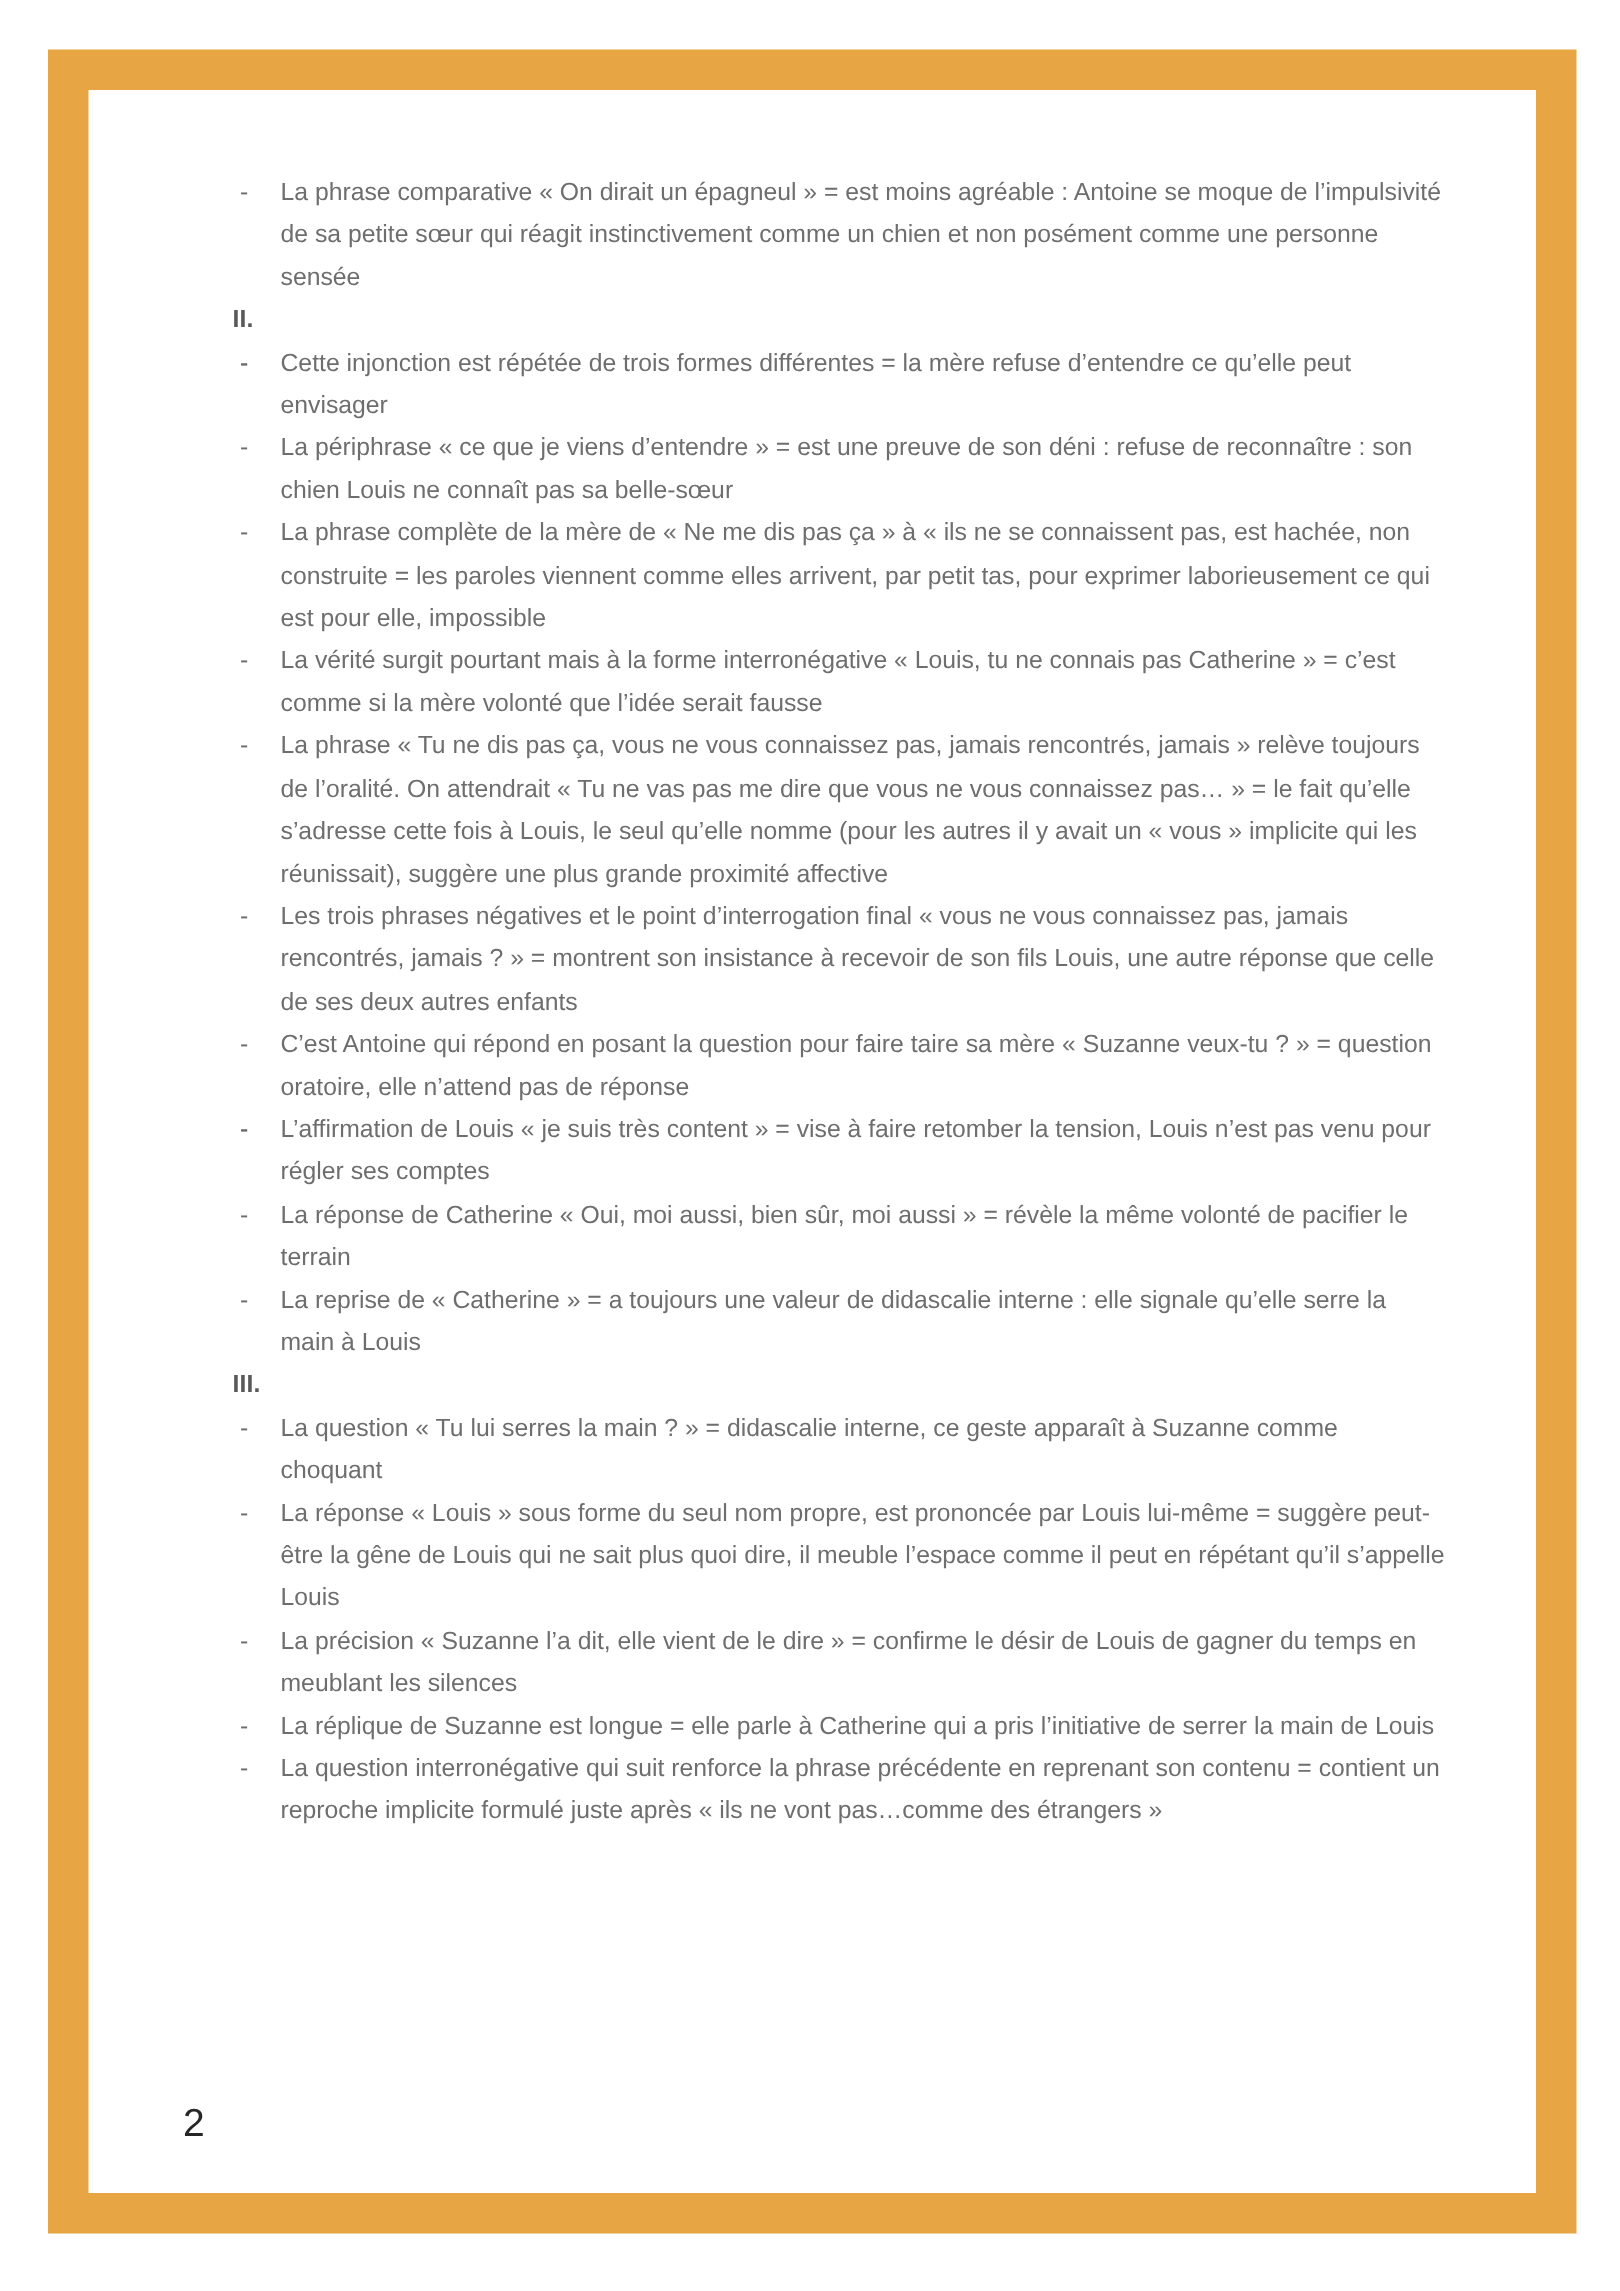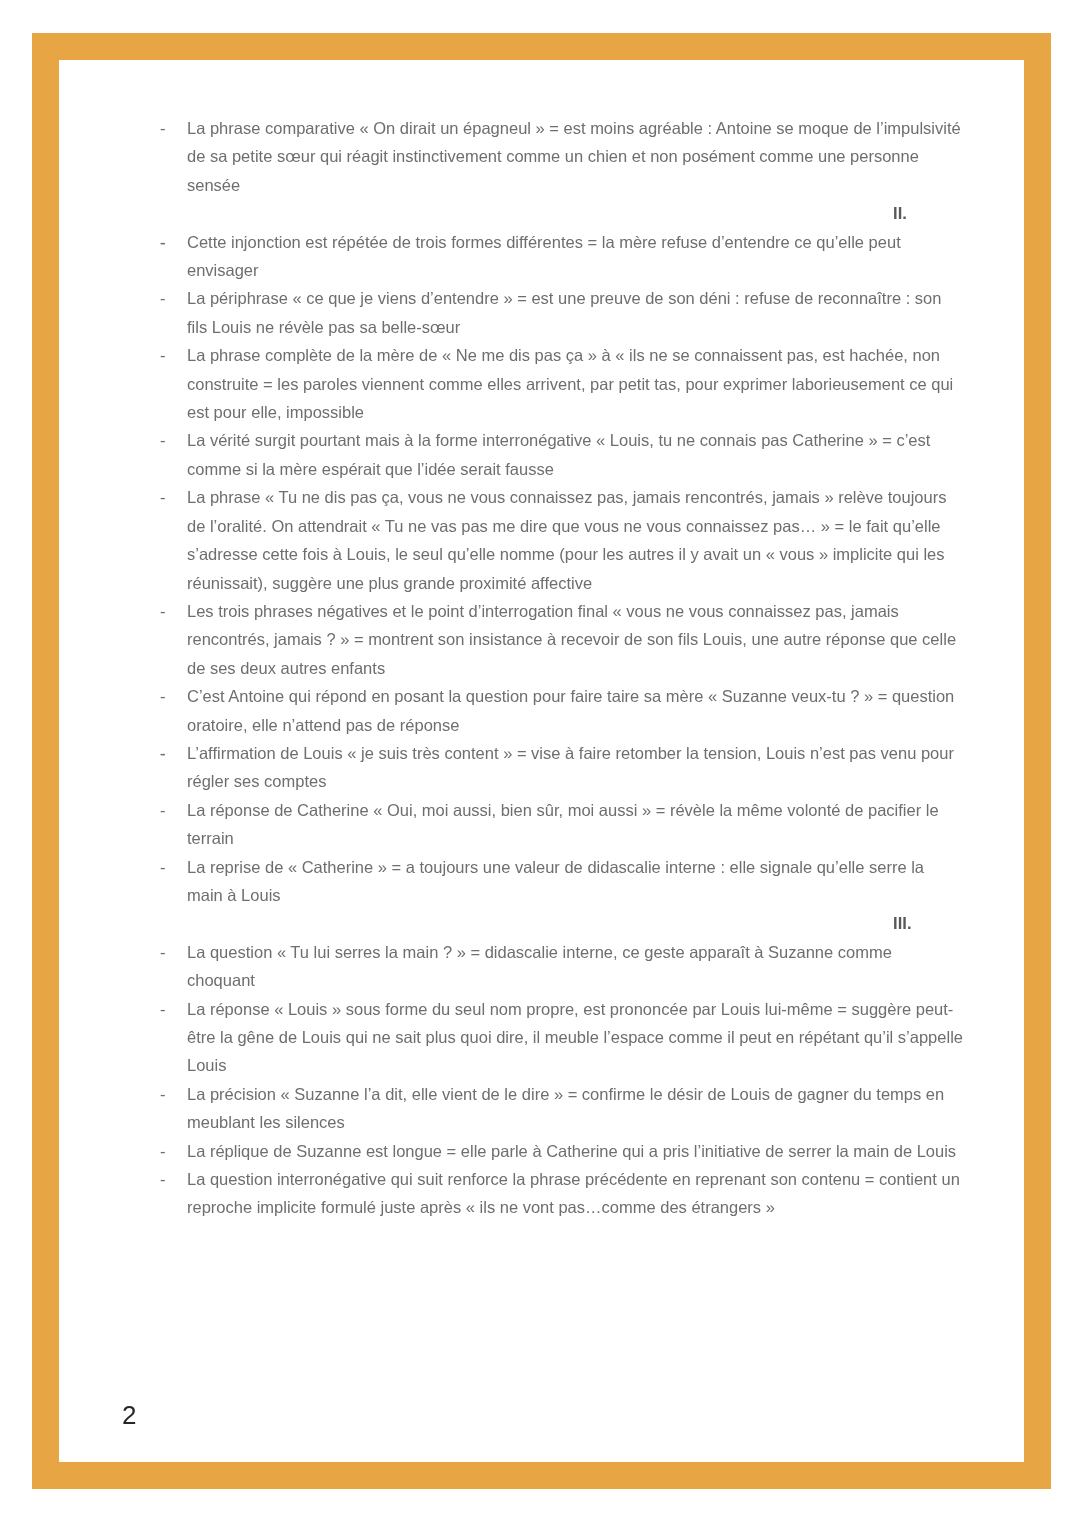--- a/index.html
+++ b/index.html
@@ -48,21 +48,20 @@
     left: 2px;
     top: 0;
   }
 
   .heading-item {
     display: flex;
     font-weight: bold;
     color: var(--heading-text);
     margin-left: -3px;
     letter-spacing: 0.1px;
-    justify-content: flex-end;
   }
   .heading-item .heading-number {
     flex: 0 0 70px;
   }
 
   .page-number {
     position: absolute;
     left: 63px;
     top: 1340px;
     font-size: 26px;
@@ -89,31 +88,31 @@
     <span class="dash">-</span>
   </div>
 
   <div class="bullet-item">
     <span class="dash">-</span>
     <span class="bullet-text">Cette injonction est répétée de trois formes différentes = la mère refuse d’entendre ce qu’elle peut envisager</span>
   </div>
 
   <div class="bullet-item">
     <span class="dash">-</span>
-    <span class="bullet-text">La périphrase « ce que je viens d’entendre » = est une preuve de son déni : refuse de reconnaître : son fils Louis ne révèle pas sa belle-sœur</span>
+    <span class="bullet-text">La périphrase « ce que je viens d’entendre » = est une preuve de son déni : refuse de reconnaître : son chien Louis ne connaît pas sa belle-sœur</span>
   </div>
 
   <div class="bullet-item">
     <span class="dash">-</span>
     <span class="bullet-text">La phrase complète de la mère de « Ne me dis pas ça » à « ils ne se connaissent pas, est hachée, non construite = les paroles viennent comme elles arrivent, par petit tas, pour exprimer laborieusement ce qui est pour elle, impossible</span>
   </div>
 
   <div class="bullet-item">
     <span class="dash">-</span>
-    <span class="bullet-text">La vérité surgit pourtant mais à la forme interronégative « Louis, tu ne connais pas Catherine » = c’est comme si la mère espérait que l’idée serait fausse</span>
+    <span class="bullet-text">La vérité surgit pourtant mais à la forme interronégative « Louis, tu ne connais pas Catherine » = c’est comme si la mère volonté que l’idée serait fausse</span>
   </div>
 
   <div class="bullet-item">
     <span class="dash">-</span>
     <span class="bullet-text">La phrase « Tu ne dis pas ça, vous ne vous connaissez pas, jamais rencontrés, jamais » relève toujours de l’oralité. On attendrait « Tu ne vas pas me dire que vous ne vous connaissez pas… » = le fait qu’elle s’adresse cette fois à Louis, le seul qu’elle nomme (pour les autres il y avait un « vous » implicite qui les réunissait), suggère une plus grande proximité affective</span>
   </div>
 
   <div class="bullet-item">
     <span class="dash">-</span>
     <span class="bullet-text">Les trois phrases négatives et le point d’interrogation final « vous ne vous connaissez pas, jamais rencontrés, jamais ? » = montrent son insistance à recevoir de son fils Louis, une autre réponse que celle de ses deux autres enfants</span>

